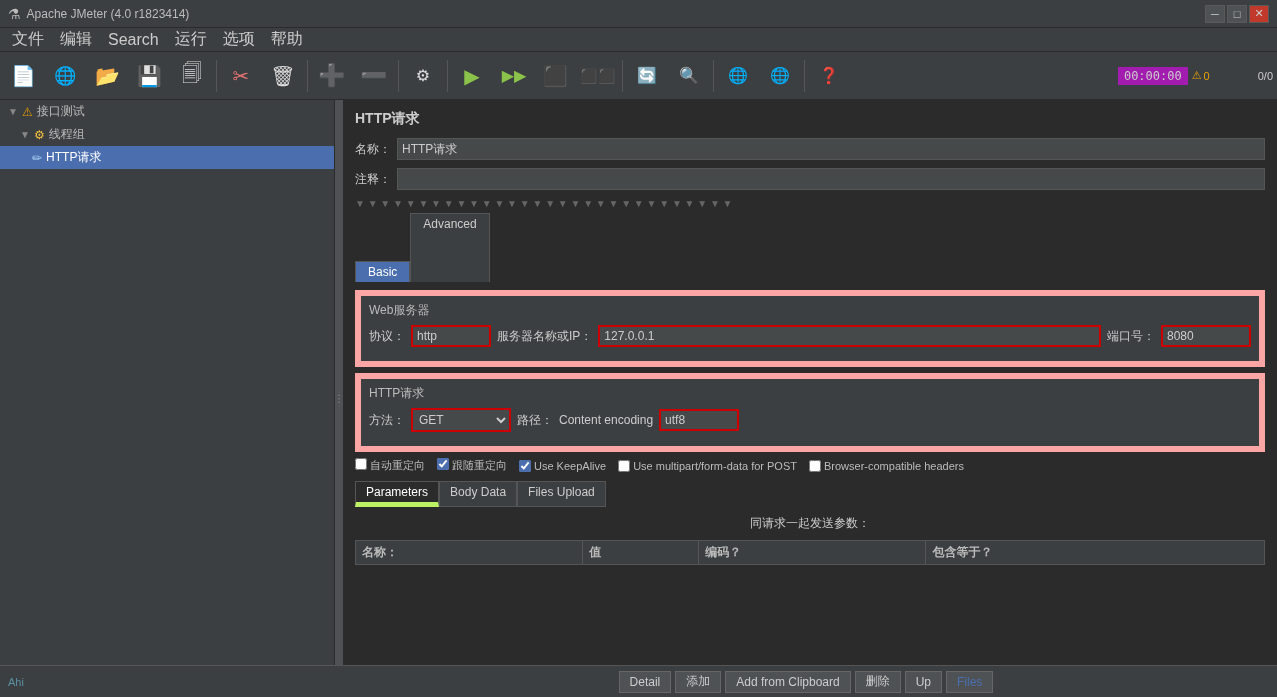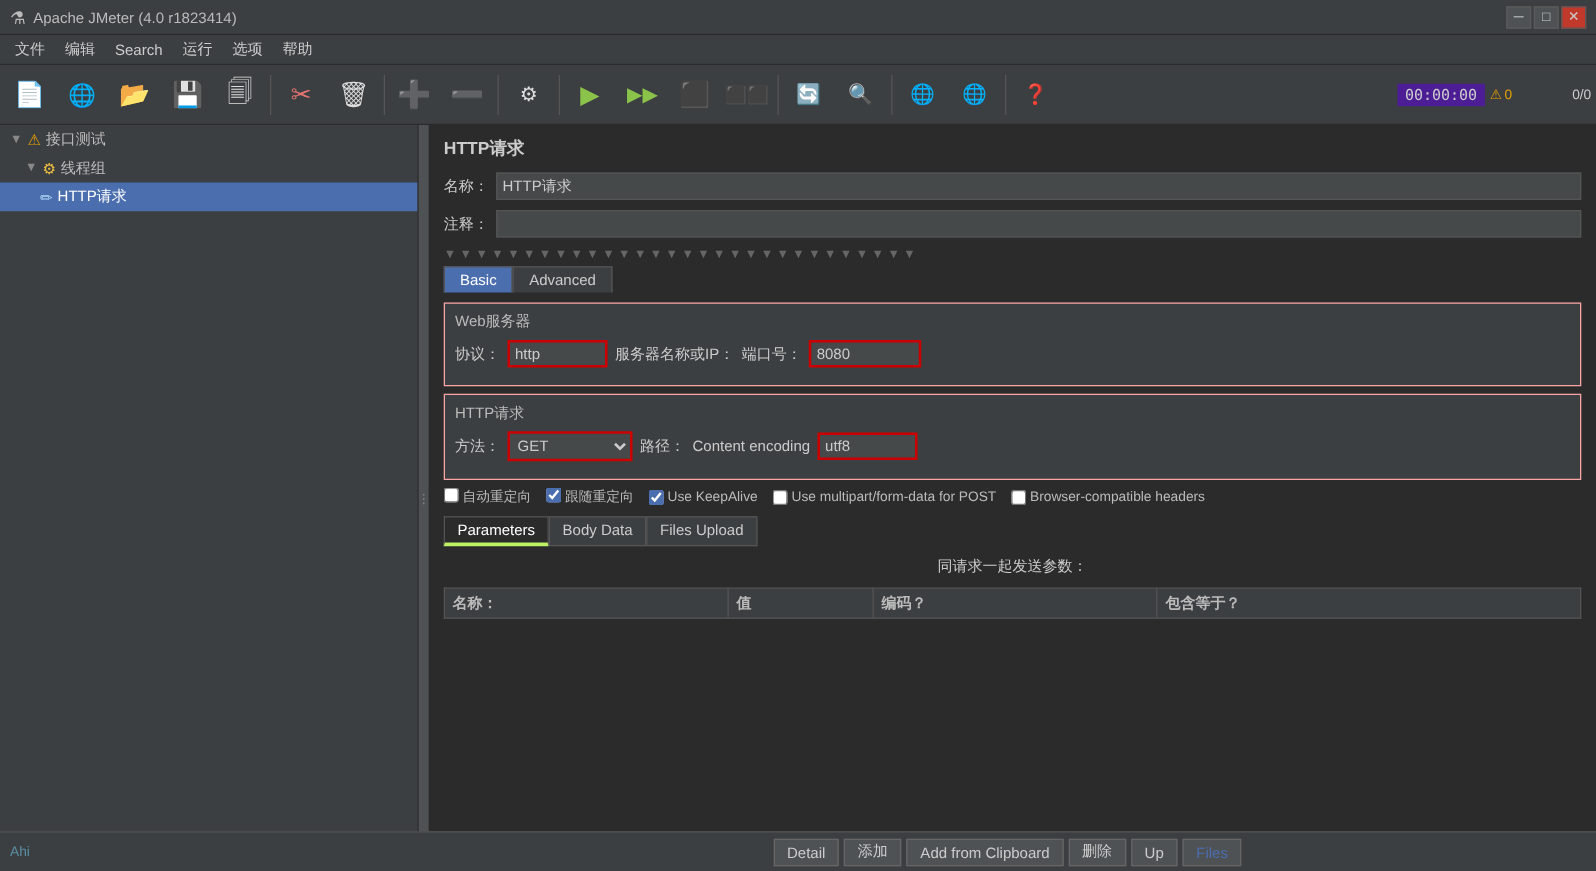--- a/index.html
+++ b/index.html
@@ -46,21 +46,21 @@
       height: 24px;
       display: flex;
       align-items: center;
       padding: 0 4px;
       border-bottom: 1px solid #2b2b2b;
     }
     .menu-item {
       padding: 2px 8px;
       cursor: pointer;
       color: #ccc;
-      font-size: 12px;
+      font-size: 16px;
     }
 
     
     .toolbar {
       background: #3c3f41;
       height: 48px;
       display: flex;
       align-items: center;
       padding: 0 4px;
       border-bottom: 1px solid #2b2b2b;
@@ -83,21 +83,21 @@
     }
     .toolbar-right {
       margin-left: auto;
       display: flex;
       align-items: center;
       gap: 4px;
       font-size: 11px;
       color: #ccc;
     }
     .toolbar-timer {
-      background: #4c1d95;
+      background: #a21caf;
       padding: 2px 6px;
       font-family: monospace;
       font-size: 12px;
       color: #ccc;
     }
     .toolbar-warn {
       color: #e8a002;
       display: flex; align-items: center; gap: 2px;
     }
 
@@ -191,25 +191,26 @@
       cursor: pointer;
       background: #3c3f41;
       border: 1px solid #555;
       color: #ccc;
       font-size: 12px;
       border-bottom: none;
     }
     .tab.active {
       background: #4b6eaf;
       color: #fff;
+      margin-top: 48px;
     }
 
     
     .section-box {
-      border: 1px solid #fca5a5;
+      border: 6px solid #fca5a5;
       padding: 6px 8px;
       margin-bottom: 6px;
       background: #3c3f41;
     }
     .section-box-title {
       font-size: 12px;
       color: #bbb;
       margin-bottom: 6px;
     }
 
@@ -256,21 +257,21 @@
     .sub-tab {
       padding: 3px 10px;
       cursor: pointer;
       background: #3c3f41;
       border: 1px solid #555;
       color: #ccc;
       font-size: 12px;
     }
     .sub-tab.active {
       background: #2b2b2b;
-      border-bottom: 3px solid #bef264;
+      border-bottom: 5px solid #bef264;
       color: #fff;
     }
 
     
     .params-area {
       background: #2b2b2b;
       flex: 1;
     }
     .params-header {
       text-align: center;
@@ -443,20 +444,21 @@
       <div class="tab active">Basic</div>
       <div class="tab">Advanced</div>
     </div>
 
     <div class="section-box">
       <div class="section-box-title">Web服务器</div>
       <div class="field-row">
         <span class="field-label">协议：</span>
         <input type="text" class="field-input protocol-input highlighted" value="http" style="">
         <span class="field-label">服务器名称或IP：</span>
+        <input type="text" class="field-input server-input highlighted" value="127.0.0.1" style="">
         <span class="field-label">端口号：</span>
         <input type="text" class="field-input port-input highlighted" value="8080" style="">
       </div>
     </div>
 
     <div class="section-box">
       <div class="section-box-title">HTTP请求</div>
       <div class="field-row">
         <span class="field-label">方法：</span>
         <select class="method-select highlighted" style="border: 2px solid #cc0000;">

